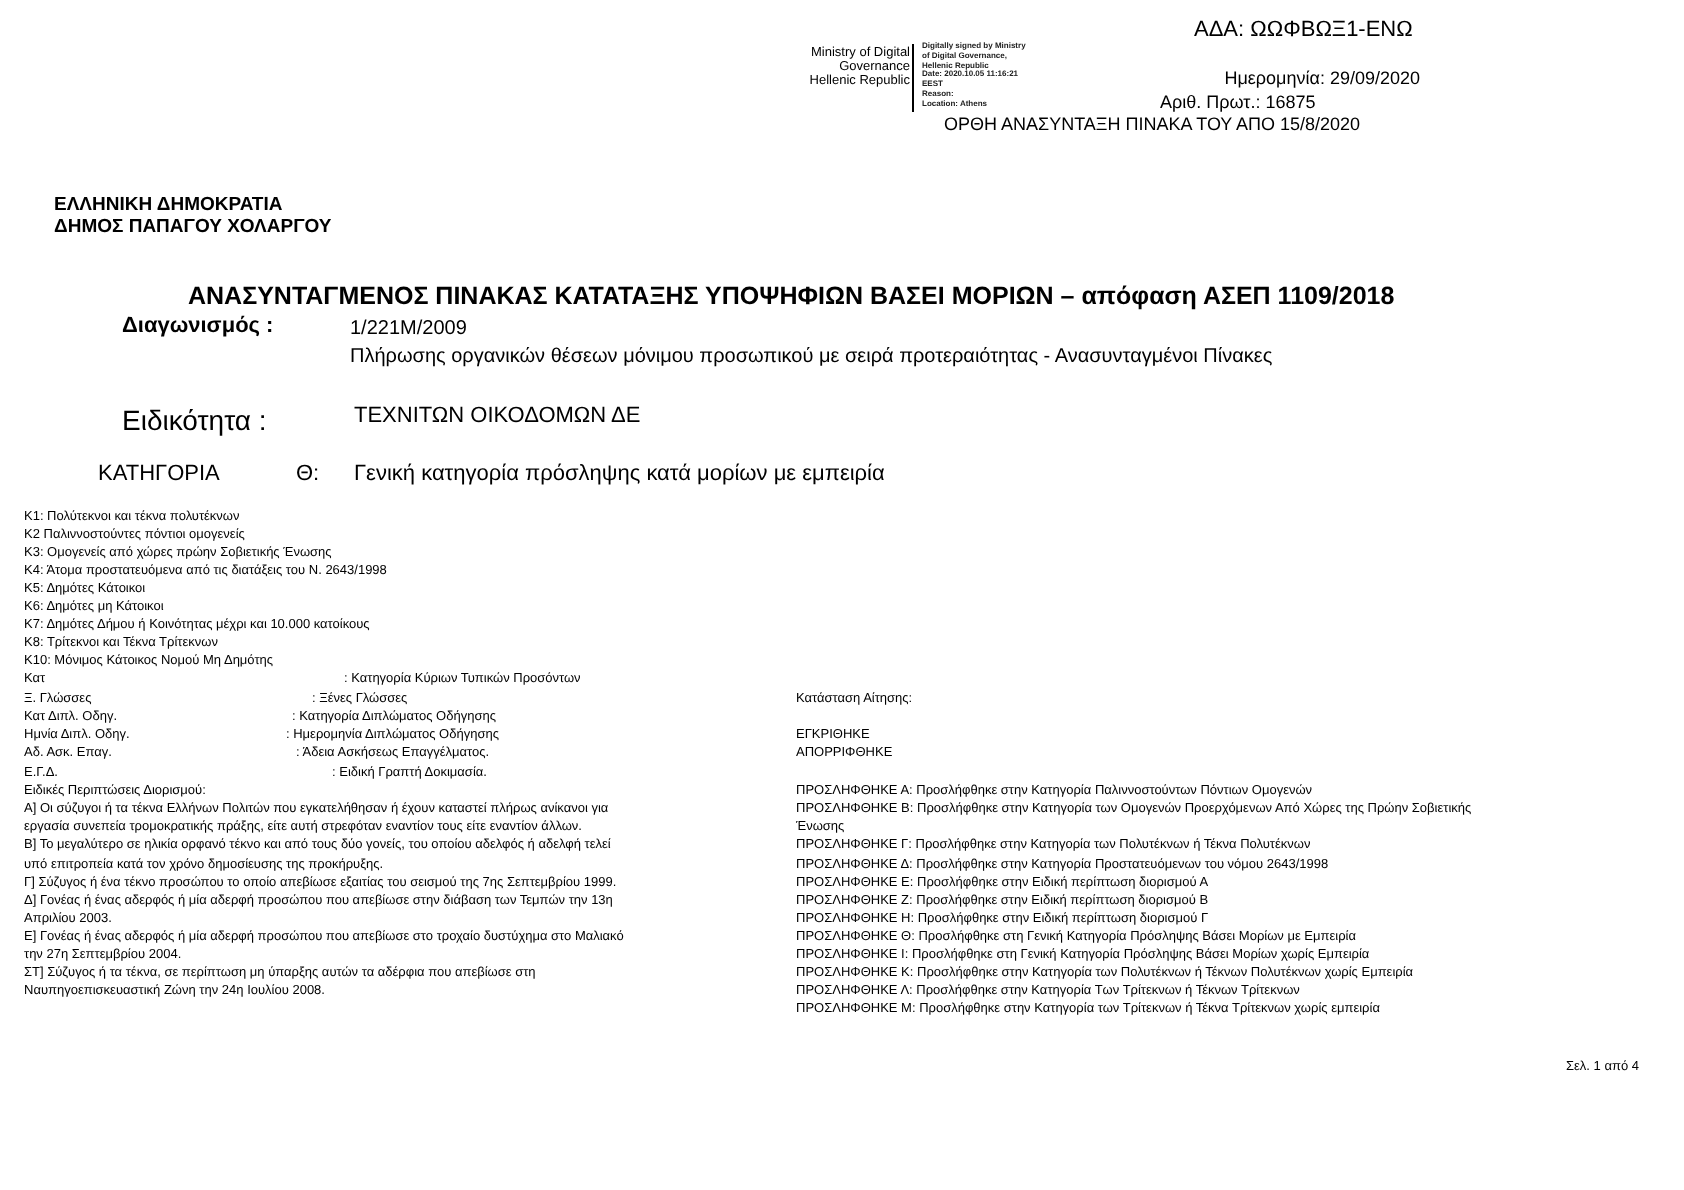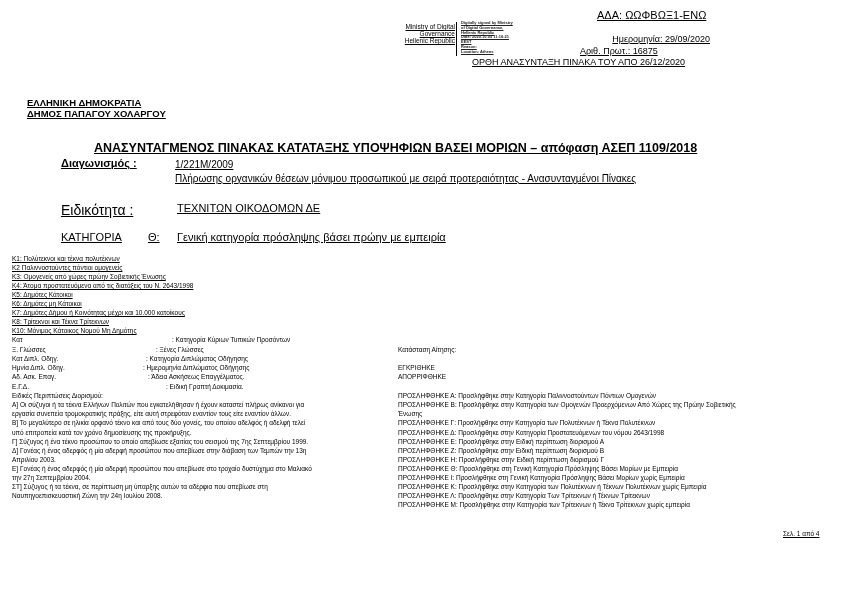--- a/index.html
+++ b/index.html
@@ -1,32 +1,32 @@
 <!DOCTYPE html>
 <html><head>
 <meta charset="utf-8">
 <style>
   html, body { margin:0; padding:0; background:#fff; }
   body { width:842px; height:595px; position:relative; overflow:hidden; font-family:"Liberation Sans", sans-serif; color:#000; }
-  .abs { position:absolute; white-space:nowrap;text-decoration:underline; }
+  .abs { position:absolute; white-space:nowrap; }
   .ada { left:597px; top:9px; font-size:11px; }
   .sig-left { left:402px; top:23px; font-size:6.5px; line-height:7px; text-align:right; width:53px; }
   .sig-bar { left:456px; top:22px; width:1px; height:34px; background:#000; }
   .sig-right { left:461px; top:21px; font-size:4px; line-height:4.8px; font-weight:bold; color:#222; }
   .date { left:580px; top:34px; font-size:9px; text-align:right; width:130px; }
   .prot { left:580px; top:46px; font-size:9px; text-align:left; width:130px; }
   .ortho { left:472px; top:57px; font-size:9px; }
   .rep { left:27px; top:97px; font-size:9.5px; font-weight:bold; line-height:11px; }
   .main-title { left:94px; top:141px; font-size:12.5px; font-weight:bold; }
   .lbl-diag { left:61px; top:157px; font-weight:bold; font-size:11px; }
   .val-diag1 { left:175px; top:159px; font-size:10px; }
   .val-diag2 { left:175px; top:173px; font-size:10px; }
   .lbl-eid { left:61px; top:202px; font-size:14px; }
   .val-eid { left:177px; top:202px; font-size:11px; }
-  .lbl-kat { left:61px; top:231px; font-size:11px; }
+  .lbl-kat { left:49px; top:231px; font-size:11px; }
   .lbl-kat-theta { left:148px; top:231px; font-size:11px; }
   .val-kat { left:177px; top:231px; font-size:11px; }
   .small { font-size:6.5px; line-height:9px; }
   .legend { left:12px; top:254px; }
   .legend div { height:9px; }
   .abbr-row { position:absolute; font-size:6.5px; white-space:nowrap; }
   .right-col { left:398px; }
   .footer { left:783px; top:530px; font-size:6.5px; }
 </style>
 </head>
@@ -45,39 +45,39 @@
   <div>of Digital Governance,</div>
   <div>Hellenic Republic</div>
   <div>Date: 2020.10.05 11:16:21</div>
   <div>EEST</div>
   <div>Reason:</div>
   <div>Location: Athens</div>
 </div>
 
 <div class="abs date">Ημερομηνία: 29/09/2020</div>
 <div class="abs prot">Αριθ. Πρωτ.: 16875</div>
-<div class="abs ortho">ΟΡΘΗ ΑΝΑΣΥΝΤΑΞΗ ΠΙΝΑΚΑ ΤΟΥ ΑΠΟ 26/12/2020</div>
+<div class="abs ortho">ΟΡΘΗ ΑΝΑΣΥΝΤΑΞΗ ΠΙΝΑΚΑ ΤΟΥ ΑΠΟ 15/8/2020</div>
 
 <div class="abs rep">
   <div>ΕΛΛΗΝΙΚΗ ΔΗΜΟΚΡΑΤΙΑ</div>
   <div>ΔΗΜΟΣ ΠΑΠΑΓΟΥ ΧΟΛΑΡΓΟΥ</div>
 </div>
 
 <div class="abs main-title">ΑΝΑΣΥΝΤΑΓΜΕΝΟΣ ΠΙΝΑΚΑΣ ΚΑΤΑΤΑΞΗΣ ΥΠΟΨΗΦΙΩΝ ΒΑΣΕΙ ΜΟΡΙΩΝ – απόφαση ΑΣΕΠ 1109/2018</div>
 
 <div class="abs lbl-diag">Διαγωνισμός :</div>
 <div class="abs val-diag1">1/221Μ/2009</div>
 <div class="abs val-diag2">Πλήρωσης οργανικών θέσεων μόνιμου προσωπικού με σειρά προτεραιότητας - Ανασυνταγμένοι Πίνακες</div>
 
 <div class="abs lbl-eid">Ειδικότητα :</div>
 <div class="abs val-eid">ΤΕΧΝΙΤΩΝ ΟΙΚΟΔΟΜΩΝ ΔΕ</div>
 
 <div class="abs lbl-kat">ΚΑΤΗΓΟΡΙΑ</div>
 <div class="abs lbl-kat-theta">Θ:</div>
-<div class="abs val-kat">Γενική κατηγορία πρόσληψης βάσει πρώην με εμπειρία</div>
+<div class="abs val-kat">Γενική κατηγορία πρόσληψης κατά μορίων με εμπειρία</div>
 
 <div class="abs legend small">
   <div>Κ1: Πολύτεκνοι και τέκνα πολυτέκνων</div>
   <div>Κ2   Παλιννοστούντες πόντιοι ομογενείς</div>
   <div>Κ3: Ομογενείς από χώρες πρώην Σοβιετικής Ένωσης</div>
   <div>Κ4: Άτομα προστατευόμενα από τις διατάξεις του Ν. 2643/1998</div>
   <div>Κ5: Δημότες Κάτοικοι</div>
   <div>Κ6: Δημότες μη Κάτοικοι</div>
   <div>Κ7: Δημότες Δήμου ή Κοινότητας μέχρι και 10.000 κατοίκους</div>
   <div>Κ8: Τρίτεκνοι και Τέκνα Τρίτεκνων</div>

